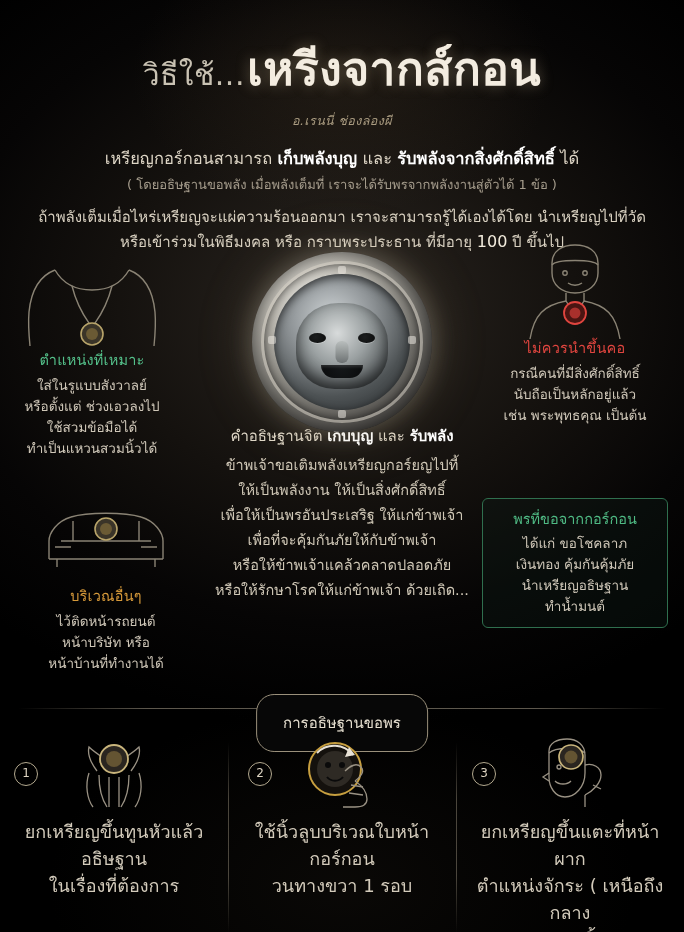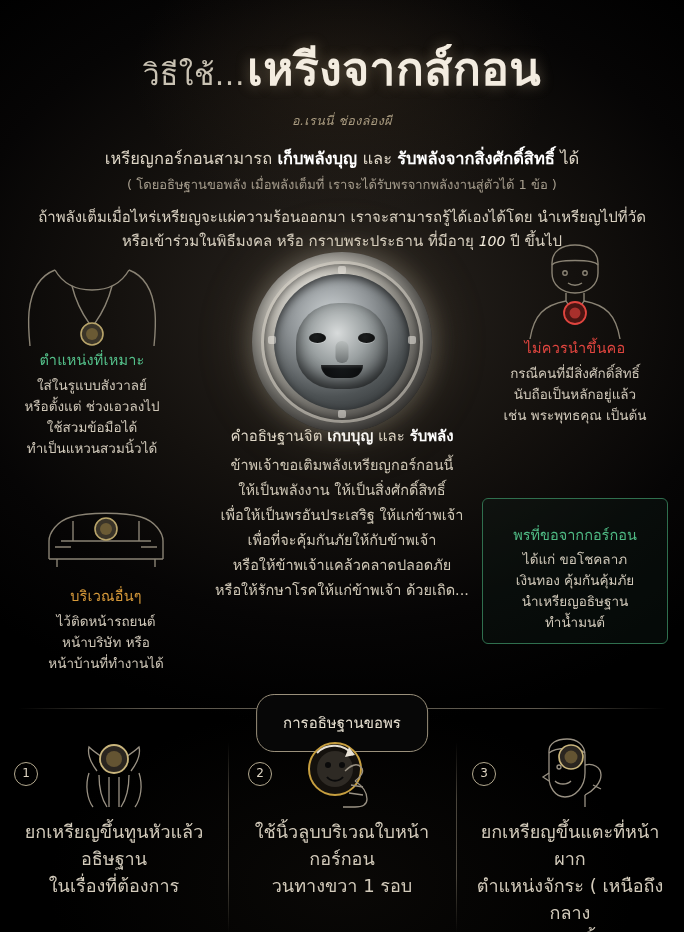--- a/index.html
+++ b/index.html
@@ -64,21 +64,21 @@
 
   .intro {
     margin-top: 14px;
     text-align: center;
     line-height: 1.65;
   }
   .intro .l1 { font-size: 16.5px; color: #ded6c6; }
   .intro .l1 b { color: #fff; font-weight: bold; }
   .intro-sub { font-size: 13px; color: #a59c8c; margin-top: 2px; }
   .intro .l3 { font-size: 15px; color: #d8d0c0; margin-top: 9px; line-height: 1.6; }
-  .intro .l3 .big { font-size: 14px; color: #f2ebdc; font-style: italic; }
+  .intro .l3 .big { font-size: 16px; color: #f2ebdc; }
 
   
   .coin-wrap {
     position: absolute;
     left: 50%;
     top: 252px;
     transform: translateX(-50%);
     width: 180px;
     height: 180px;
     z-index: 3;
@@ -192,21 +192,21 @@
   }
   .prayer .ph { font-size: 15px; color: #ded6c6; margin-bottom: 5px; }
   .prayer .ph b { color: #fff; }
   .prayer .pl { font-size: 14.5px; color: #cfc7b6; line-height: 1.72; }
   .prayer .pend { font-size: 13.5px; color: #b5ad9e; margin-top: 7px; }
 
   
   .bless-box {
     border: 1px solid #2f6f4e;
     border-radius: 6px;
-    padding: 24px 10px 10px;
+    padding: 8px 10px 10px;
     text-align: center;
     background: rgba(14,30,22,0.35);
   }
   .bless-box .bh { color: #4fba84; font-size: 14.5px; margin-bottom: 3px; }
   .bless-box .bb { font-size: 13.5px; line-height: 1.55; color: #cfc7b8; }
 
   
   .divider {
     position: absolute;
     left: 18px; right: 18px;
@@ -394,21 +394,21 @@
 เงินทอง คุ้มกันคุ้มภัย
 นำเหรียญอธิษฐาน
 ทำน้ำมนต์</div>
       </div>
     </div>
 
     <div class="prayer">
       <div class="ph">
         <span>คำอธิษฐานจิต </span><b>เก็บบุญ</b><span> และ </span><b>รับพลัง</b>
       </div>
-      <div class="pl">ข้าพเจ้าขอเติมพลังเหรียญกอร์กอนนี้</div>
+      <div class="pl">ข้าพเจ้าขอเติมพลังเหรียญกอร์ยญไปที้</div>
       <div class="pl">ให้เป็นพลังงาน ให้เป็นสิ่งศักดิ์สิทธิ์</div>
       <div class="pl">เพื่อให้เป็นพรอันประเสริฐ ให้แก่ข้าพเจ้า</div>
       <div class="pl">เพื่อที่จะคุ้มกันภัยให้กับข้าพเจ้า</div>
       <div class="pl">หรือให้ข้าพเจ้าแคล้วคลาดปลอดภัย</div>
       <div class="pl">หรือให้รักษาโรคให้แก่ข้าพเจ้า ด้วยเถิด...</div>
     </div>
 
     <div class="divider"></div>
     <div class="pill">การอธิษฐานขอพร</div>
 

